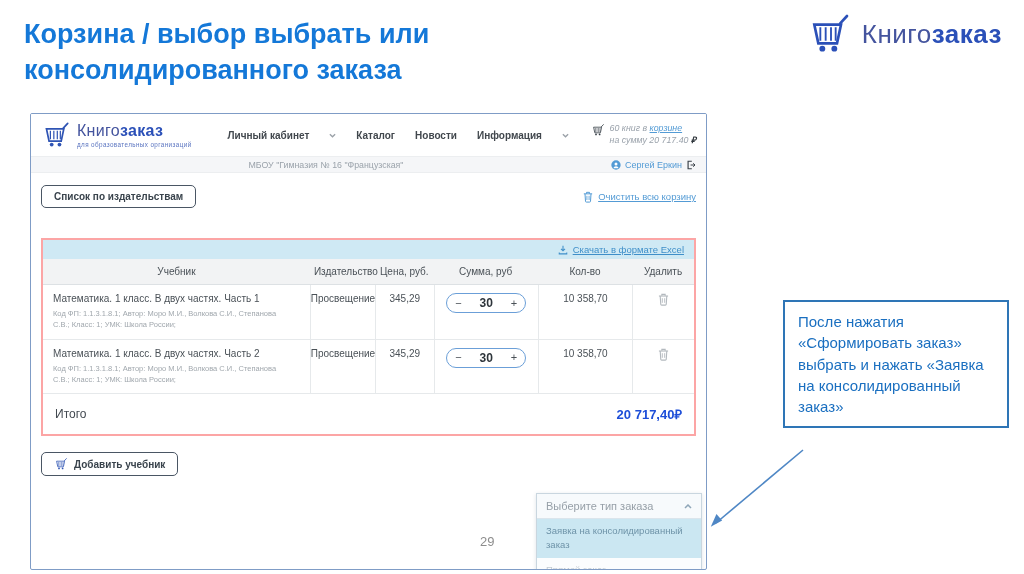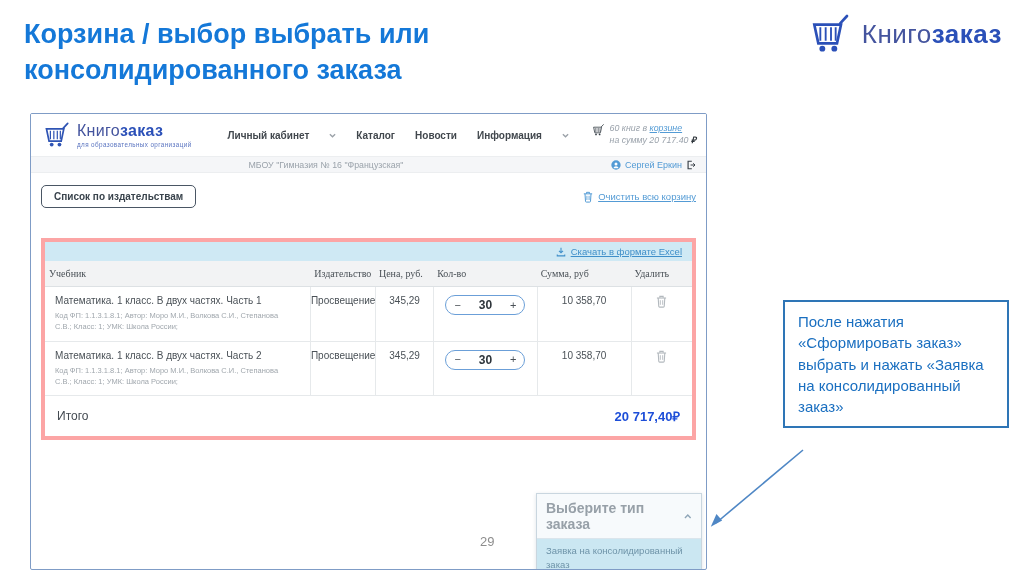--- a/index.html
+++ b/index.html
@@ -55,27 +55,27 @@
   .hero-title { position:absolute; left:28px; top:50%; transform:translateY(-50%);
     font-size:22px; font-weight:700; color:#fff; text-shadow:0 1px 2px rgba(0,0,0,.4); }
 
   .toolbar { margin:12px 10px 0; display:flex; align-items:center; justify-content:space-between;gap:36px; }
   .btn { display:inline-flex; align-items:center; gap:6px; background:#fff; border:1px solid #4a5664;
     border-radius:5px; padding:5px 12px; font-size:10px; font-weight:700; color:#39434c; cursor:pointer; }
   .link-row { display:flex; align-items:center; gap:5px; cursor:pointer; }
   .link-row a { font-size:9.5px; color:#539bd5; text-decoration:underline; }
   .icon-trash-blue { width:10px; height:12px; color:#539bd5; }
 
-  .table-block { margin:30px 10px 0; border:4px solid #fca5a5; }
+  .table-block { margin:30px 10px 0; border:2px solid #fca5a5; }
   .excel-bar { background:#cfe9f4; padding:4px 10px; display:flex; justify-content:flex-end; align-items:center; gap:5px; }
   .excel-bar a { font-size:9.5px; color:#3f8fc9; text-decoration:underline; cursor:pointer; }
   .icon-download { width:10px; height:10px; color:#3f8fc9; }
   .t-head, .t-row { display:grid; grid-template-columns:41% 10% 9% 16% 14.5% 9.5%; }
   .t-head { background:#f2f3f4; border-bottom:1px solid #dde1e4; }
-  .t-head > div { padding:7px 4px; text-align:left; font-size:10px; color:#4a5157;font-family:Liberation Serif, serif; }
+  .t-head > div { padding:7px 4px; text-align:center; font-size:10px; color:#4a5157; }
   .t-row { border-bottom:1px solid #e6e9eb; }
   .t-row > div { padding:8px 6px; text-align:center; border-left:1px solid #e6e9eb; display:flex; align-items:flex-start; justify-content:center; }
   .t-row > div:first-child { border-left:none; display:block; text-align:left; padding-left:10px; }
   .book-title { font-size:10px; color:#4a5157; }
   .book-details { font-size:7.5px; color:#a0a7ad; margin-top:4px; line-height:1.5; width:95%; }
   .cell-txt { font-size:10px; color:#4a5157; }
   .stepper { display:inline-flex; align-items:center; justify-content:space-between; width:80px; height:20px;
     border:1px solid #6b9fd8; border-radius:11px; padding:0 8px; background:#fff; }
   .stepper .sgn { font-size:11px; color:#4a5157; cursor:pointer; line-height:1; }
   .stepper .qty { font-size:12px; font-weight:700; color:#2e353b; }
@@ -84,21 +84,21 @@
   .total-label { font-size:12px; color:#434a51; }
   .total-value { font-size:13px; font-weight:700; color:#1d4ed8;margin-left:8px; }
 
   .shot-footer { margin:16px 10px 0; }
   .btn .cart-svg { width:14px; height:12px; color:#2f54b4; }
 
   .dropdown { position:absolute; left:505px; top:379px; width:166px; background:#fff;
     border:1px solid #c9d6df; box-shadow:0 1px 4px rgba(40,70,100,.15); }
   .dd-head { display:flex; align-items:center; justify-content:space-between; padding:6px 9px;
     background:#f7fafc; border-bottom:1px solid #dbe5ec; cursor:pointer; }
-  .dd-head span { font-size:14px; color:#97a0a8;font-weight:bold; }
+  .dd-head span { font-size:11px; color:#97a0a8; }
   .chev-up { width:8px; height:5px; stroke:#8fa6b8; fill:none; stroke-width:1.5; }
   .dd-opt1 { background:#cbe7f2; padding:5px 9px; font-size:9.5px; line-height:1.5; color:#6e93a8; cursor:pointer; }
   .dd-opt2 { background:#fbfdfe; padding:6px 9px; font-size:9.5px; color:#c2cbd2; cursor:pointer; }
 
   
   .callout { position:absolute; left:783px; top:300px; width:226px;
     border:2px solid #2e75b6; background:#fff; padding:9px 13px;
     font-size:15px; line-height:1.42; color:#1a6fc0; }
   .arrow-svg { position:absolute; left:700px; top:443px; width:120px; height:95px; pointer-events:none; }
 </style>
@@ -212,22 +212,22 @@
       <div class="excel-bar">
         <svg class="icon-download" viewBox="0 0 12 12">
             <use href="#download-glyph"></use>
           </svg>
         <a>Скачать в формате Excel</a>
       </div>
       <div class="t-head">
         <div>Учебник</div>
         <div>Издательство</div>
         <div>Цена, руб.</div>
+        <div>Сумма, руб</div>
         <div>Кол-во</div>
-        <div>Сумма, руб</div>
         <div>Удалить</div>
       </div>
 
       <div class="t-row">
         <div>
           <div class="book-title">Математика. 1 класс. В двух частях. Часть 1</div>
           <div class="book-details">Код ФП: 1.1.3.1.8.1; Автор: Моро М.И., Волкова С.И., Степанова С.В.; Класс: 1; УМК: Школа России;</div>
         </div>
         <div class="cell-txt">Просвещение</div>
         <div class="cell-txt">345,29</div>
@@ -267,20 +267,28 @@
             </svg>
           </div>
       </div>
 
       <div class="total-row">
         <span class="total-label">Итого</span>
         <span class="total-value">20 717,40₽</span>
       </div>
     </div>
 
+    <div class="shot-footer">
+      <button class="btn">
+        <svg class="cart-svg" viewBox="0 0 32 30">
+            <use href="#cart-glyph"></use>
+          </svg>
+        <span>Добавить учебник</span>
+      </button>
+    </div>
 
     <div class="dropdown">
       <div class="dd-head">
         <span>Выберите тип заказа</span>
         <svg class="chev-up" viewBox="0 0 8 5">
             <path d="M1 4 L4 1 L7 4"></path>
           </svg>
       </div>
       <div class="dd-opt1">Заявка на консолидированный заказ</div>
       <div class="dd-opt2">Прямой заказ</div>

